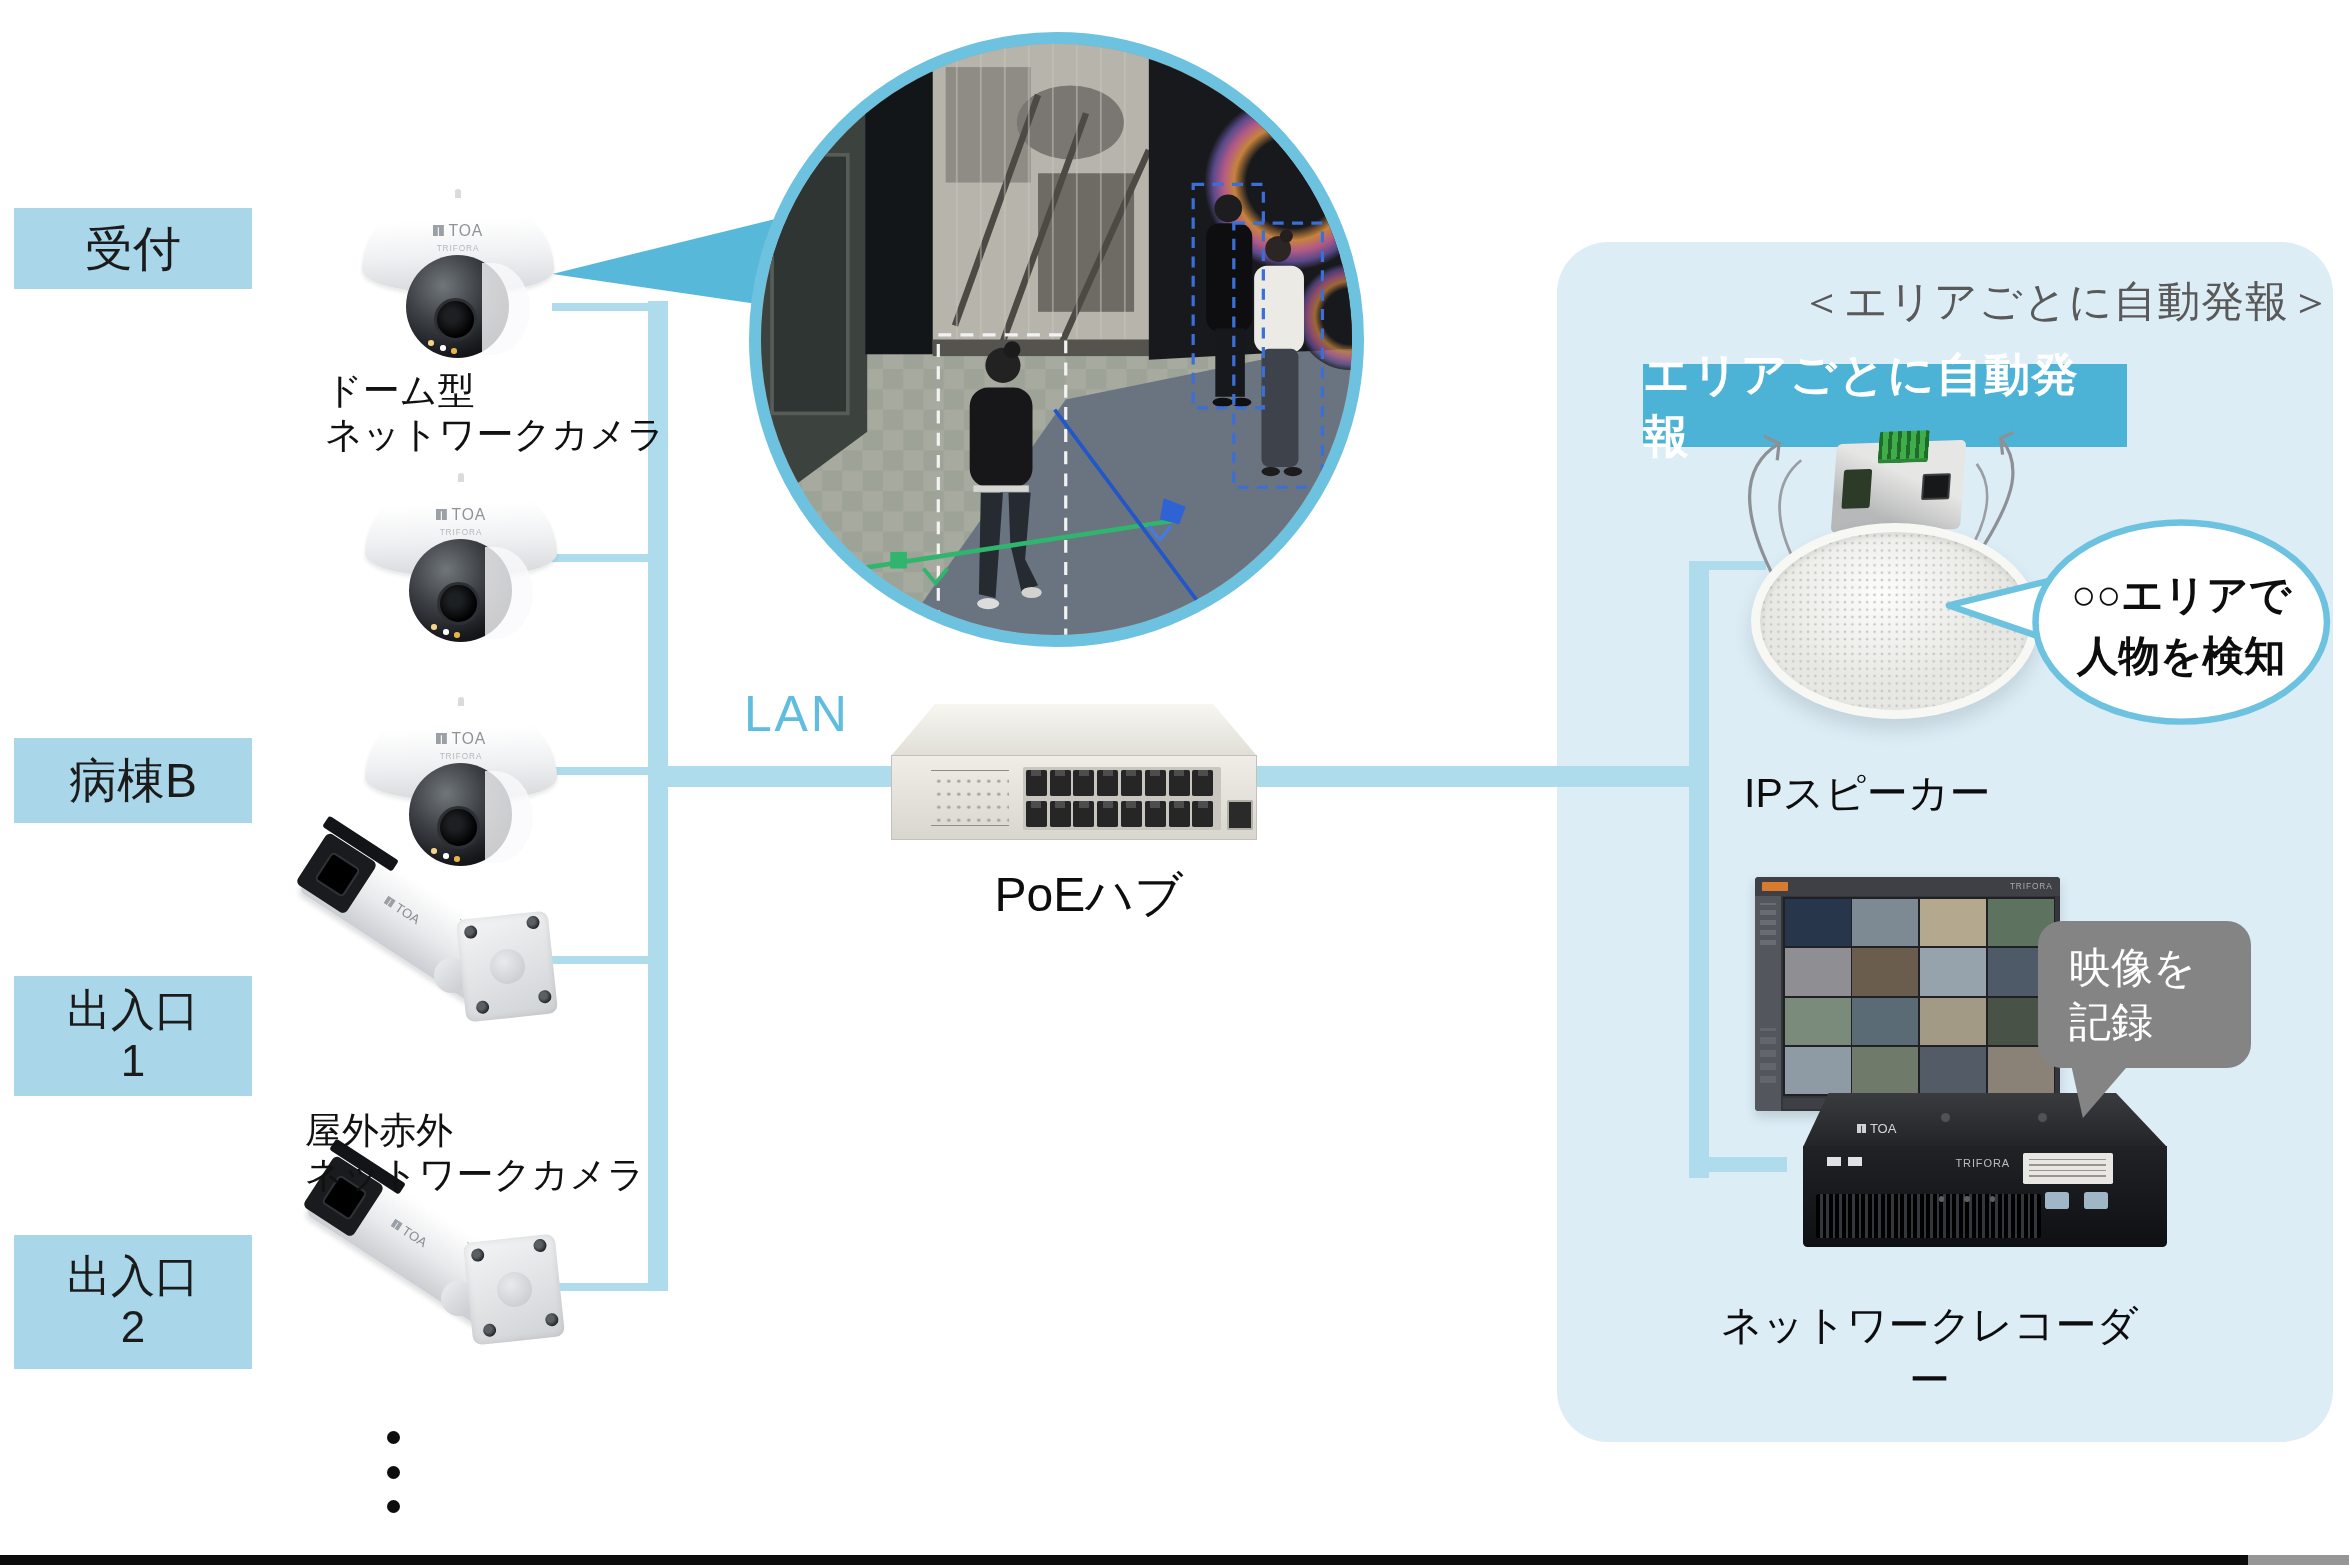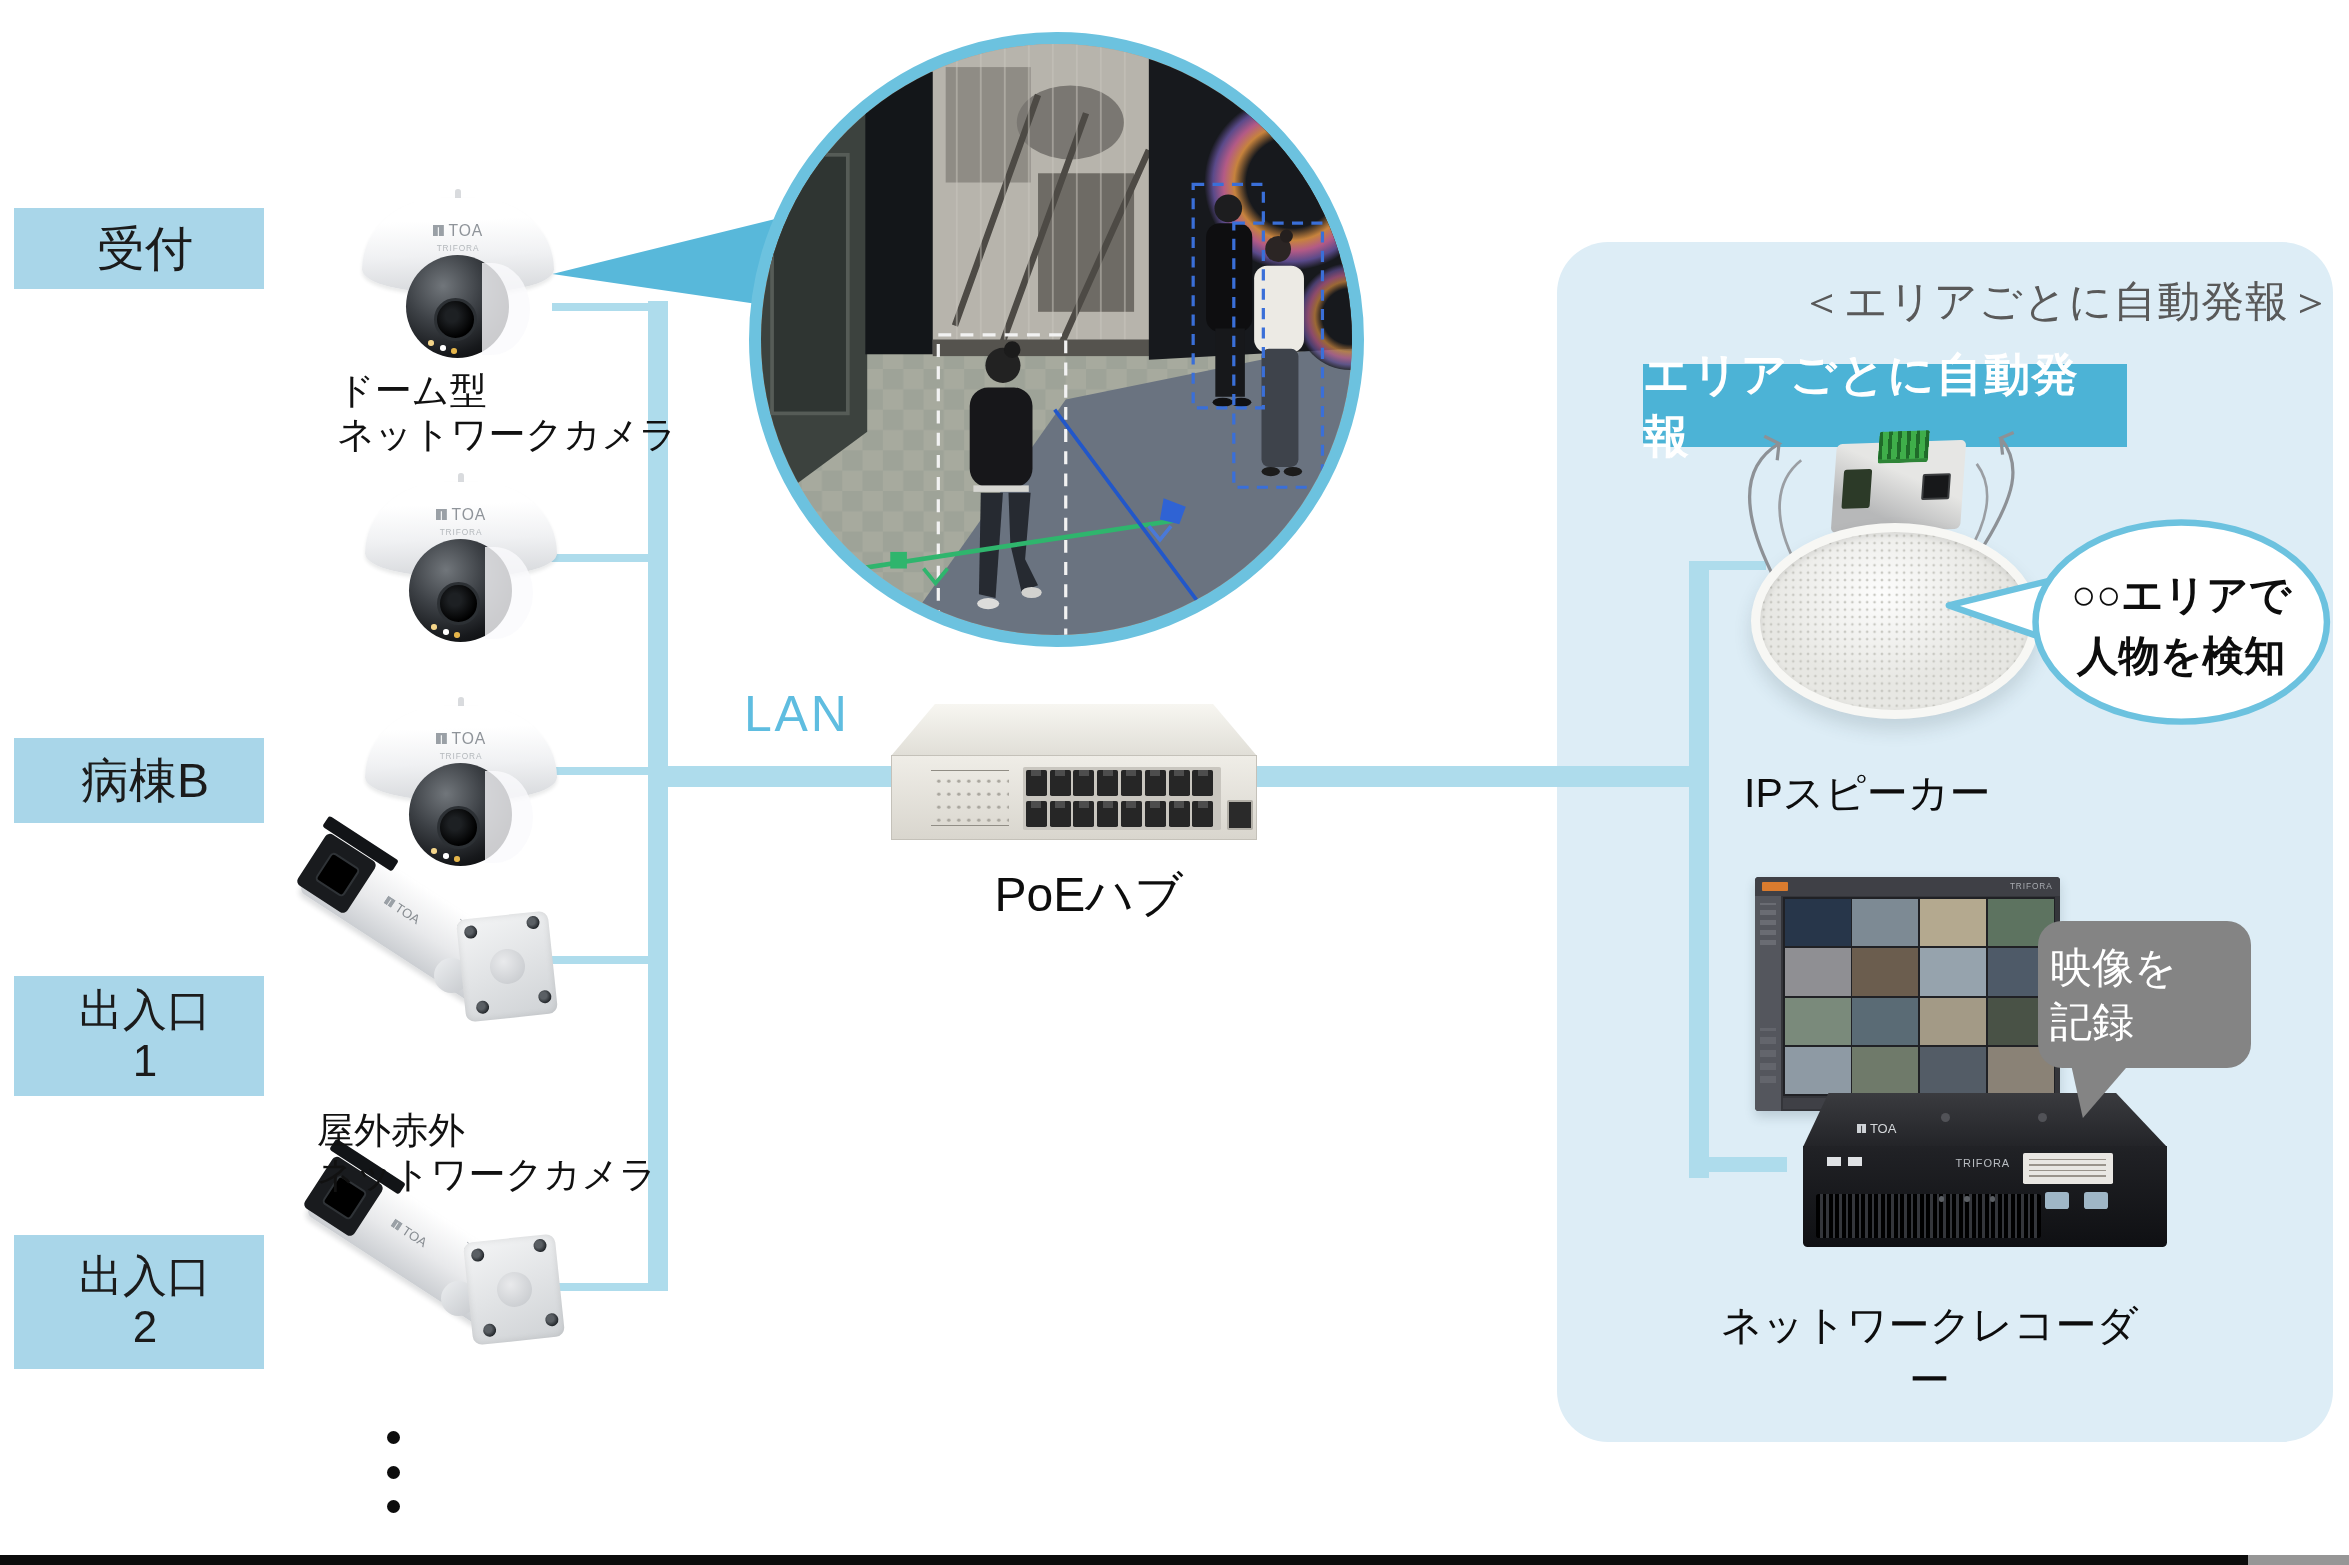--- a/index.html
+++ b/index.html
@@ -1,19 +1,19 @@
 <!DOCTYPE html>
 <html style="font-size:14.8px"><head>
 <meta charset="utf-8">
 <style>
   html,body{margin:0;padding:0;background:#fff;}
   .stage{position:relative;width:2350px;height:1565px;background:#ffffff;overflow:hidden;
          font-family:"Liberation Sans","DejaVu Sans",sans-serif;color:#111;}
   .abs{position:absolute;}
-  .ml{white-space:pre-line;padding-left:12px;}
+  .ml{white-space:pre-line;}
 
   
   .ai-banner{left:217px;top:87px;width:492px;height:81px;background:#4cb3d6;color:#fff;
     font-size:46px;font-weight:bold;display:flex;align-items:center;justify-content:center;letter-spacing:1.8px;z-index:4;}
   .area-box{left:14px;width:238px;background:#a9d6e9;color:#1b1b1b;display:flex;align-items:center;justify-content:center;
     text-align:center;font-size:48px;line-height:1.15;z-index:2;}
   .area-uketsuke{top:208px;height:81px;}
   .area-byoutoA{top:478px;height:83px;}
   .area-byoutoB{top:738px;height:85px;}
   .area-deiri1{top:976px;height:120px;font-size:44px;}
@@ -133,21 +133,21 @@
     background:repeating-linear-gradient(0deg,#6a6c73 0 5.5px,transparent 5.5px 10px);}
   .mon-side::after{content:"";position:absolute;left:4.6px;bottom:28px;width:16.6px;height:55px;
     background:repeating-linear-gradient(0deg,#63656c 0 7.4px,transparent 7.4px 13px);}
   .mon-grid{position:absolute;left:28px;top:20px;right:4.6px;bottom:14.8px;background:#202125;
     display:grid;grid-template-columns:repeat(4,1fr);grid-template-rows:repeat(4,1fr);gap:1.8px;padding:1.8px;}
   .mon-grid .tile{width:100%;height:100%;}
   .mon-footer{position:absolute;left:28px;bottom:1.8px;right:4.6px;height:11px;background:#3f4046;}
 
   
   .rec-bubble{left:2038px;top:921px;width:213px;height:147px;background:#848484;border-radius:24px;color:#fff;
-    font-size:42px;line-height:1.28;display:flex;align-items:center;box-sizing:border-box;z-index:3;}
+    font-size:42px;line-height:1.28;display:flex;align-items:center;padding-left:31px;box-sizing:border-box;z-index:3;}
   .rec-bubble-tail{left:2069px;top:1061px;width:63px;height:57px;background:#848484;
     clip-path:polygon(2% 0,100% 0,22% 100%);z-index:3;}
 
   
   .recorder{left:1803px;top:1093px;width:364px;height:154px;z-index:2;}
   .rcd-top{position:absolute;left:0;top:0;width:100%;height:54px;background:linear-gradient(180deg,#3a3b3f,#232428);
     clip-path:polygon(7% 0,86% 0,100% 100%,0 100%);}
   .rcd-screw{position:absolute;width:9.2px;height:9.2px;border-radius:50%;background:#515257;top:20px;}
   .rs1{left:138px;} .rs2{left:235px;}
   .rcd-brand{position:absolute;left:54px;top:28px;font-size:13px;color:#d4d7da;}

